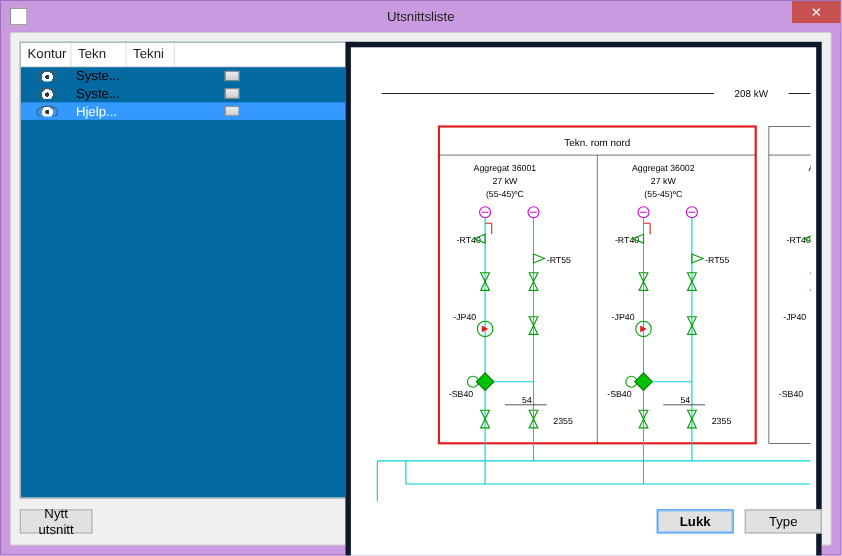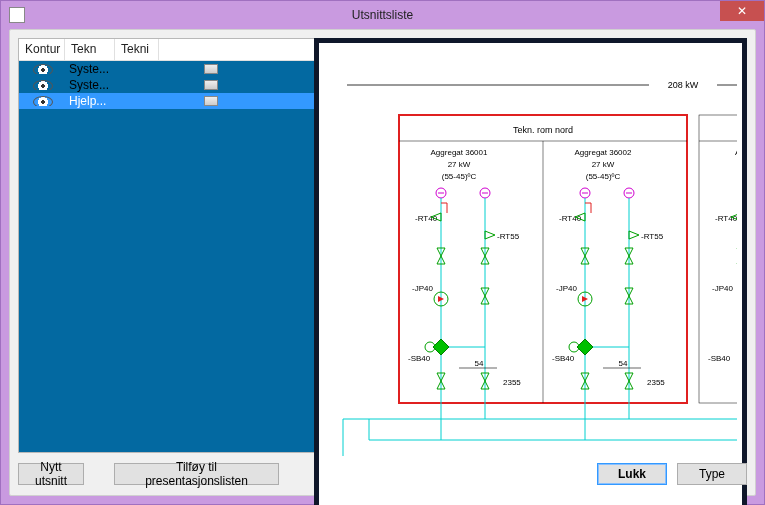--- a/index.html
+++ b/index.html
@@ -329,19 +329,18 @@
         <line x1="50" y1="397" x2="418" y2="397" stroke="#00d0d0"></line>
         <line x1="122" y1="360" x2="122" y2="397" stroke="#00d0d0"></line>
         <line x1="166" y1="360" x2="166" y2="376" stroke="#00d0d0"></line>
         <line x1="266" y1="360" x2="266" y2="397" stroke="#00d0d0"></line>
         <line x1="310" y1="360" x2="310" y2="376" stroke="#00d0d0"></line>
       </svg>
     </div>
 
     <div class="button-row">
       <button id="btn-nytt" class="btn">Nytt utsnitt</button>
-      <button id="btn-tilfoy" class="btn">Tilføy til presentasjonslisten</button>
       <button id="btn-lukk" class="btn default">Lukk</button>
       <button id="btn-hjelp" class="btn">Type</button>
     </div>
 
   </div>
 </div>
 
 </body></html>

